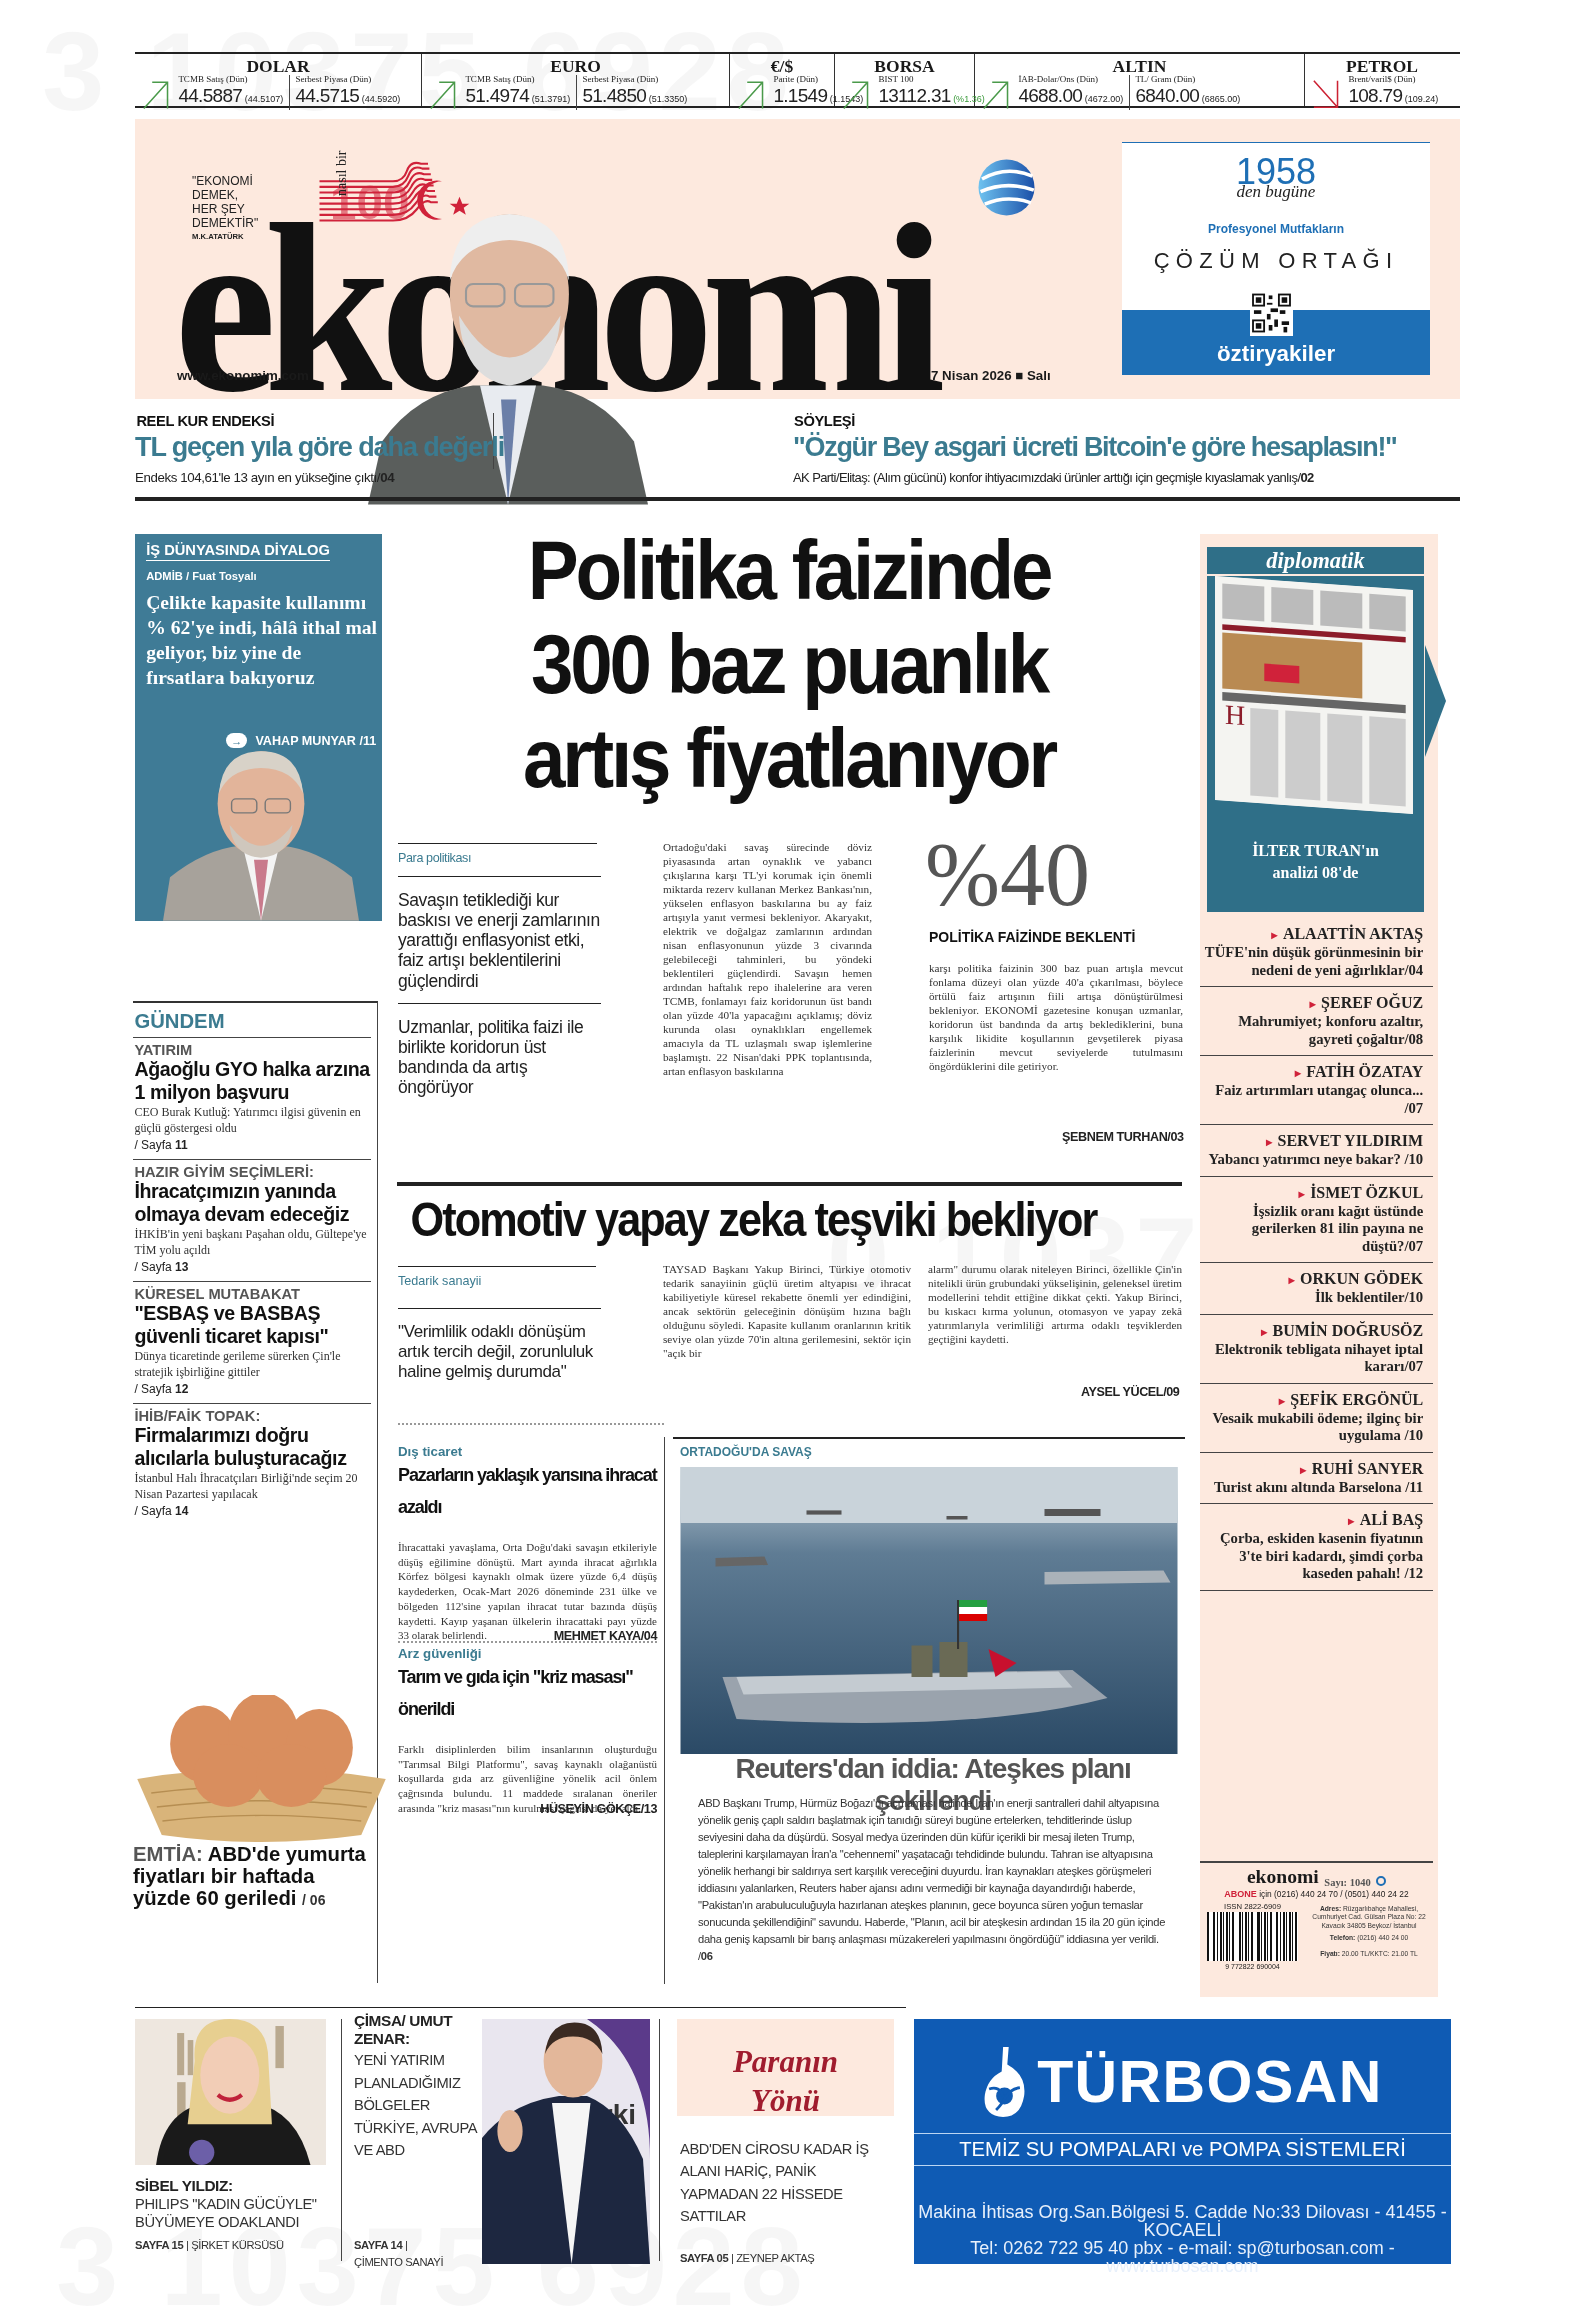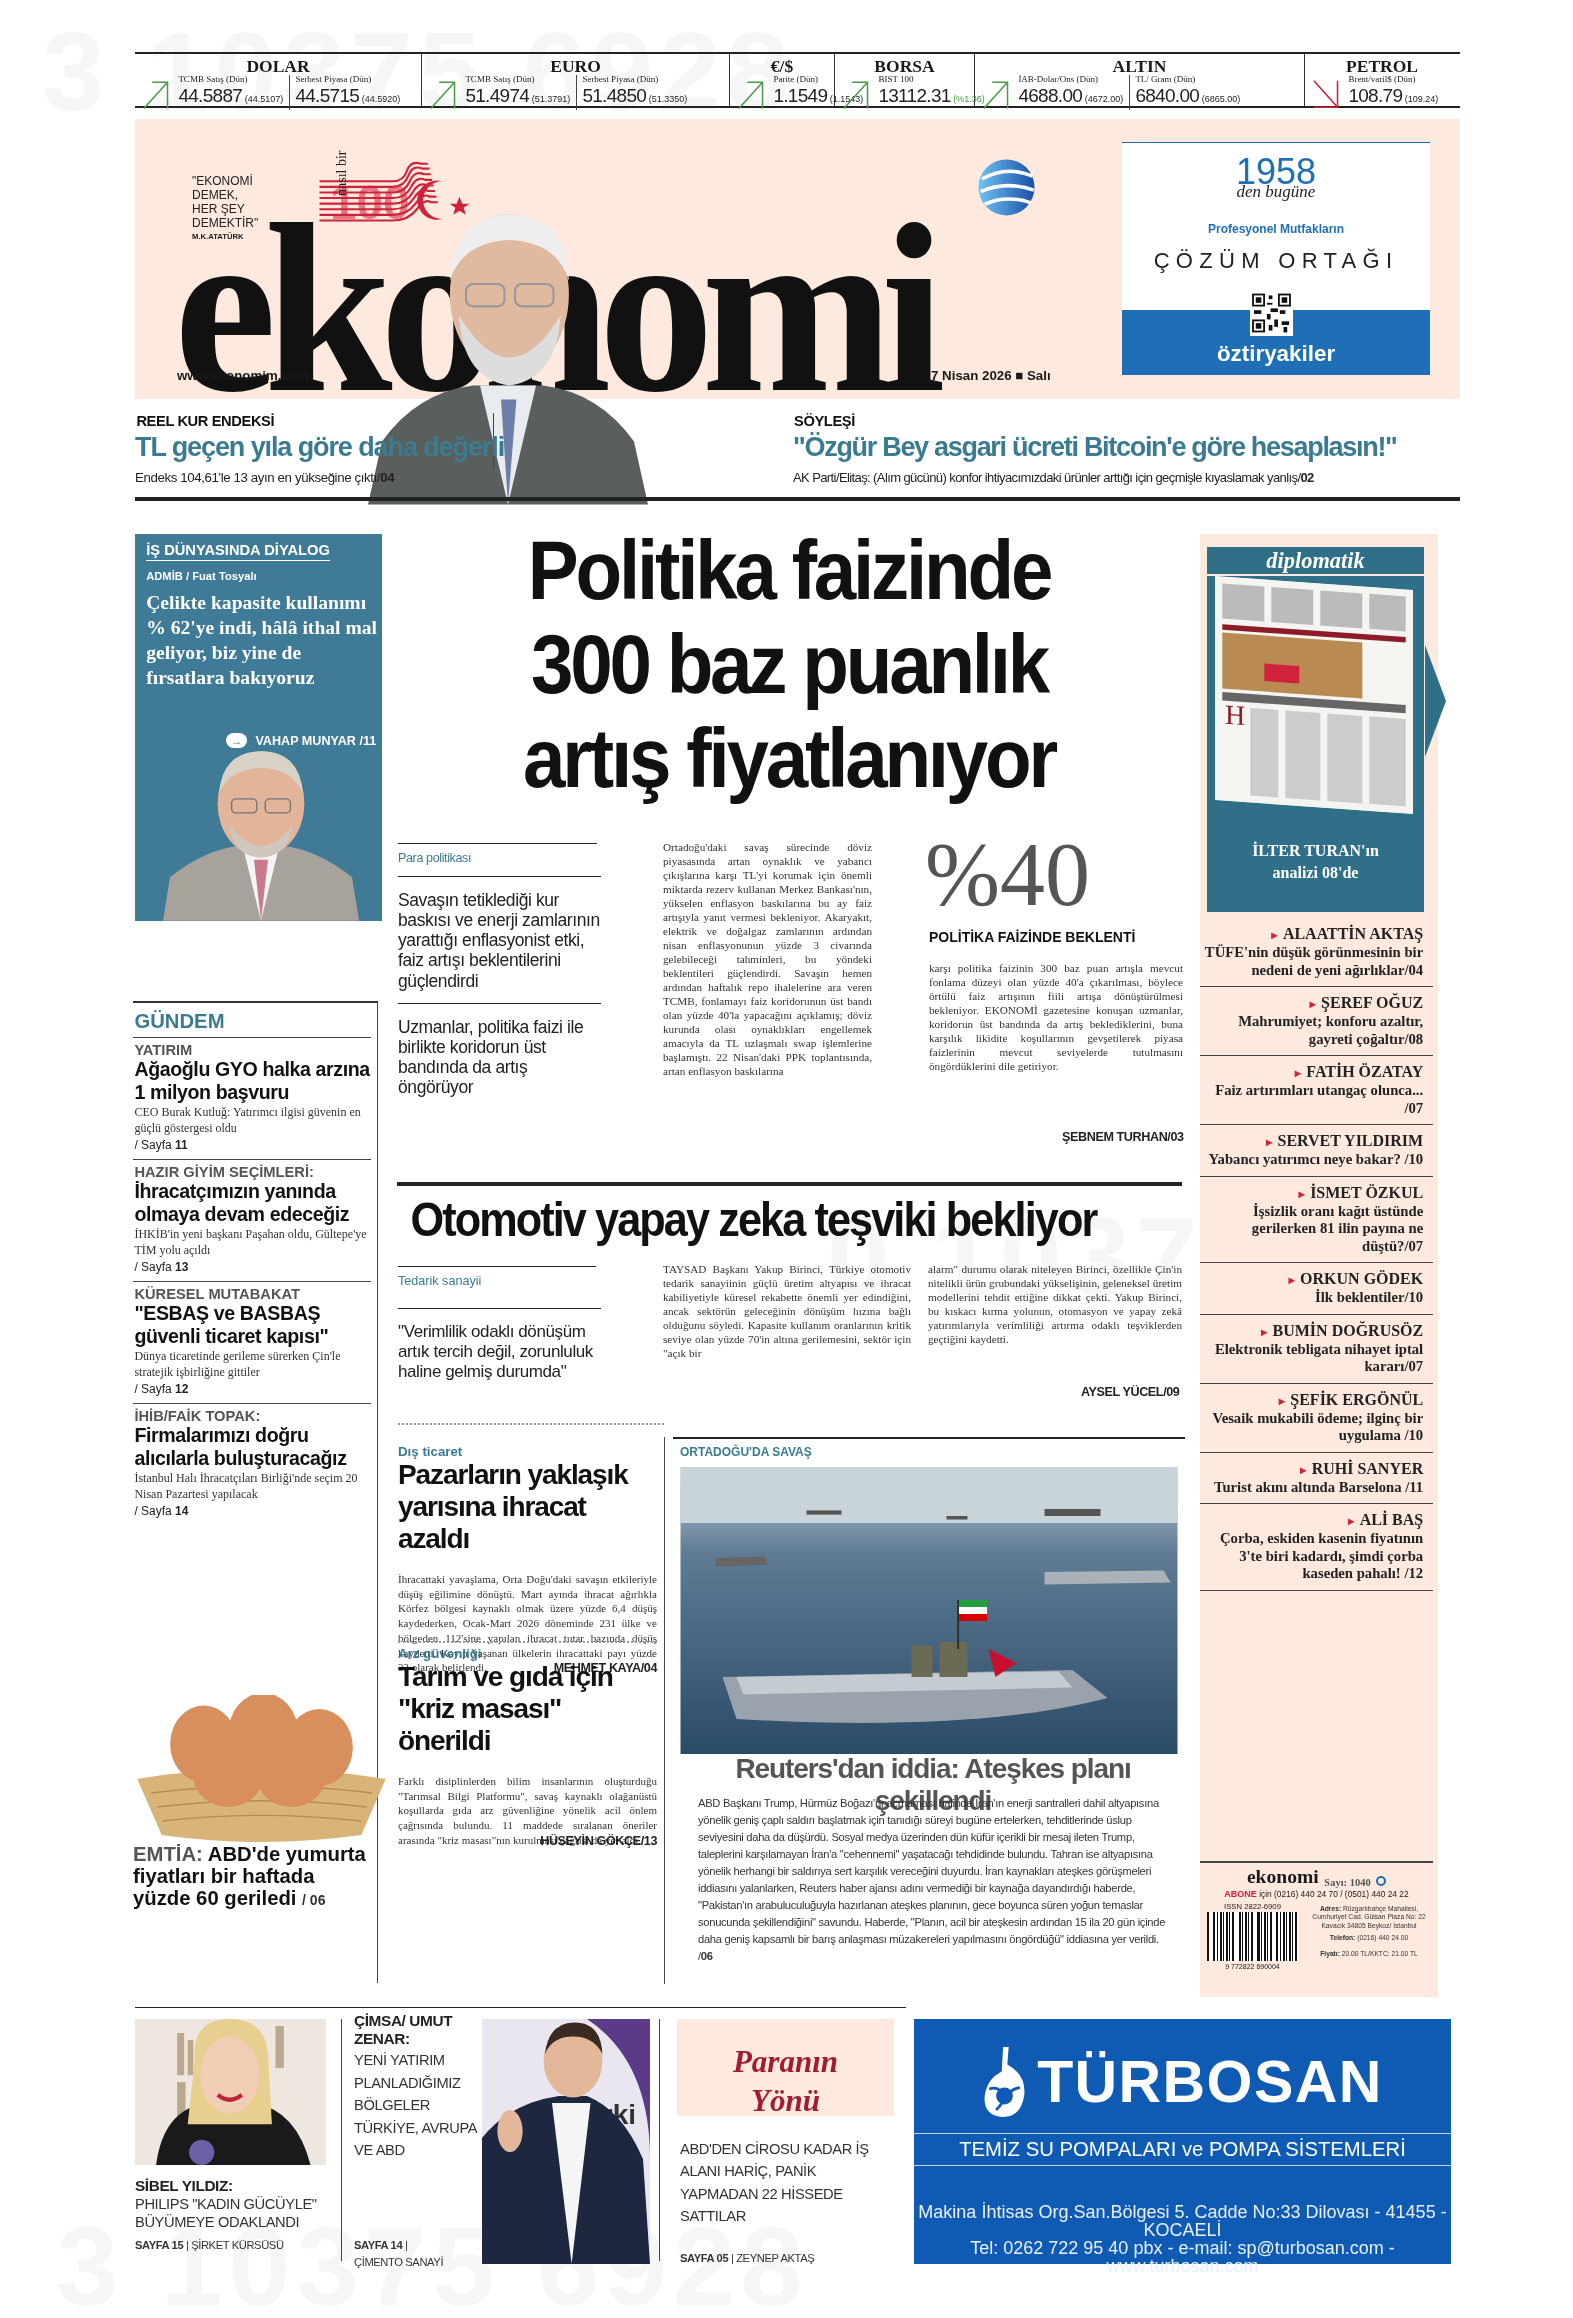--- a/index.html
+++ b/index.html
@@ -69,21 +69,21 @@
 .side-quote{font-family:"Liberation Sans",sans-serif;font-size:17.5px;line-height:20.3px;color:#222;border-top:1.4px solid #222;padding-top:12.6px;letter-spacing:-0.4px}
 .body-col{font-family:"Liberation Serif",serif;font-size:11.2px;line-height:14px;color:#333;text-align:justify}
 #pct40{left:925px;top:829px;font-family:"Liberation Serif",serif;font-size:90px;line-height:91px;color:#555}
 #pct40-lbl{left:929px;top:929px;font-family:"Liberation Sans",sans-serif;font-weight:bold;font-size:14px;color:#111}
 .byline{font-family:"Liberation Sans",sans-serif;font-weight:bold;font-size:12.6px;color:#222;letter-spacing:-0.4px}
 
 #oto-rule{left:397px;top:1182px;width:785px;border-top:4.2px solid #222}
 #oto-head{left:397px;top:1192px;width:792px;font-family:"Liberation Sans",sans-serif;font-weight:bold;font-size:48px;line-height:56px;letter-spacing:-2.1px;color:#111;text-align:center;transform:scaleX(0.9);transform-origin:left top}
 
 .sec-k{font-family:"Liberation Sans",sans-serif;font-weight:bold;font-size:13.3px;color:#3b7b90}
-.sec-h{font-family:"Liberation Sans",sans-serif;font-weight:bold;font-size:28px;line-height:32px;color:#111;letter-spacing:-1.1px}
+.sec-h{font-family:"Liberation Sans",sans-serif;font-weight:bold;font-size:18px;line-height:32px;color:#111;letter-spacing:-1.1px}
 .sec-b{font-family:"Liberation Serif",serif;font-size:11px;line-height:14.7px;color:#333;text-align:justify;margin-top:17px}
 .dots{border-top:2.1px dotted #999}
 
 #ortadogu{left:673px;top:1437px;width:512px;height:323px;border-top:2.1px solid #222}
 #ortadogu .lbl{position:absolute;left:7px;top:5.6px;font-family:"Liberation Sans",sans-serif;font-weight:bold;font-size:12px;color:#3b7b90}
 #ortadogu .photo{position:absolute;left:7px;top:28px;width:498px;height:287px}
 #reuters-h{left:677px;top:1753px;width:512px;font-family:"Liberation Sans",sans-serif;font-weight:bold;font-size:28px;line-height:32px;color:#555;letter-spacing:-1.1px;text-align:center}
 #reuters-b{left:698px;top:1795px;width:477px;font-family:"Liberation Sans",sans-serif;font-size:11.2px;line-height:17px;color:#333;letter-spacing:-0.3px}
 
 #rightcol{left:1200px;top:534px;width:238px;height:1463px;background:#fde9de}

